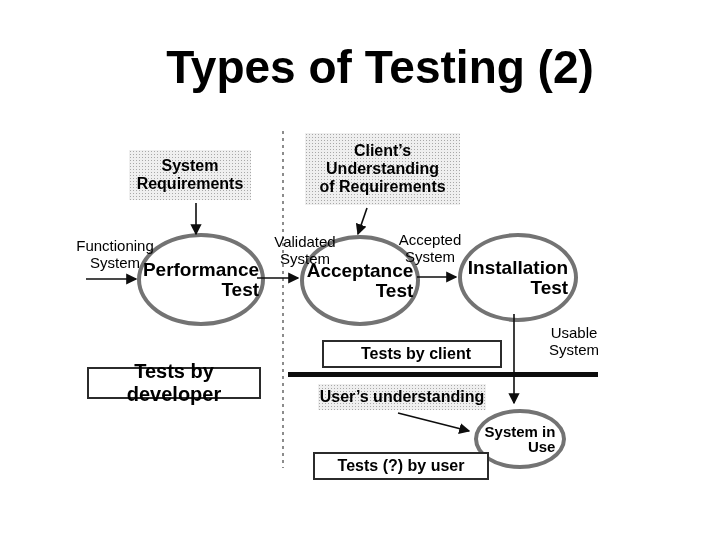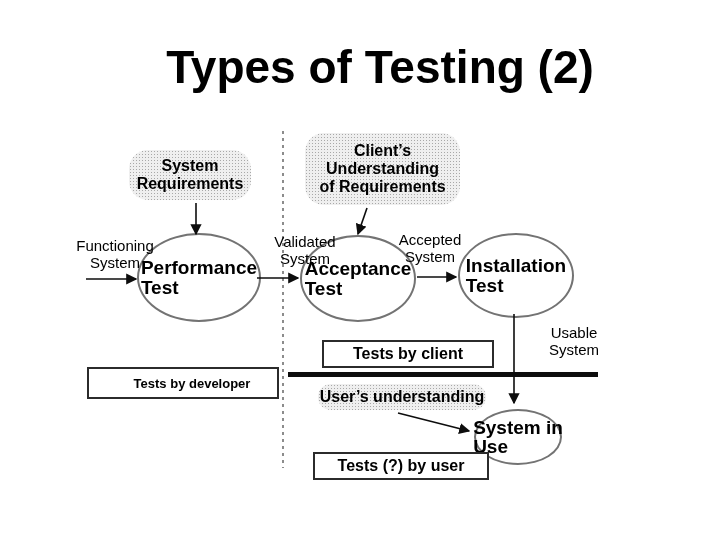--- a/index.html
+++ b/index.html
@@ -21,52 +21,51 @@
     position:absolute;left:288px;top:372px;width:310px;height:5px;background:#0d0d0d;
   }
   
   .stipple{
     position:absolute;display:flex;align-items:center;justify-content:center;
     text-align:center;font-weight:bold;white-space:pre-line;line-height:1.12;
     background-color:#efefef;
     background-image:radial-gradient(#a8a8a8 0.9px,transparent 1px);
     background-size:3px 3px;
     color:#000;
-    border-radius:19px;
   }
   .stipple.global{left:129px;top:150px;width:122px;height:50px;font-size:16px;}
   .stipple.clients{left:305px;top:133px;width:155px;height:72px;font-size:16px;}
   .stipple.users{left:318px;top:384px;width:168px;height:26px;font-size:16px;}
   
   .node{
-    position:absolute;border:2px solid #737373;border-radius:50%;background:#fff;
-    display:flex;align-items:center;justify-content:center;text-align:left;
+    position:absolute;border:4px solid #737373;border-radius:50%;background:#fff;
+    display:flex;align-items:center;justify-content:center;text-align:right;
     font-weight:bold;font-size:19px;line-height:1.02;white-space:pre;overflow:visible;
   }
   .node.performance{left:137px;top:233px;width:120px;height:85px;}
   .node.acceptance{left:300px;top:235px;width:112px;height:83px;}
   .node.installation{left:458px;top:233px;width:112px;height:81px;}
-  .node.systeminuse{left:474px;top:409px;width:84px;height:52px;font-size:19px;}
+  .node.systeminuse{left:474px;top:409px;width:84px;height:52px;font-size:15px;}
   
   .flow-label{
     position:absolute;text-align:center;font-size:15px;font-weight:normal;
     white-space:pre-line;line-height:1.12;color:#000;
   }
   .flow-label.functioning{left:60px;top:238px;width:88px;margin-left:11px;}
   .flow-label.validated{left:245px;top:234px;width:64px;margin-left:28px;}
   .flow-label.accepted{left:396px;top:232px;width:68px;}
   .flow-label.usable{left:545px;top:325px;width:58px;}
   
   .tester-box{
     position:absolute;border:2px solid #2b2b2b;background:#fff;
     display:flex;align-items:center;justify-content:center;
     font-weight:bold;font-size:16px;text-align:center;
   }
-  .tester-box.developer{left:87px;top:367px;width:170px;height:28px;font-size:13px;padding-left:18px;}
-  .tester-box.client{left:322px;top:340px;width:168px;height:24px;}
+  .tester-box.developer{left:87px;top:367px;width:170px;height:28px;font-size:20px;}
+  .tester-box.client{left:322px;top:340px;width:168px;height:24px;padding-left:8px;}
   .tester-box.user{left:313px;top:452px;width:172px;height:24px;}
   svg.arrows{position:absolute;left:0;top:0;pointer-events:none;}
 </style>
 </head>
 <body>
 
 <div class="title">Types of Testing (2)</div>
 
 <div class="vdash"></div>
 <div class="thick-line"></div>

